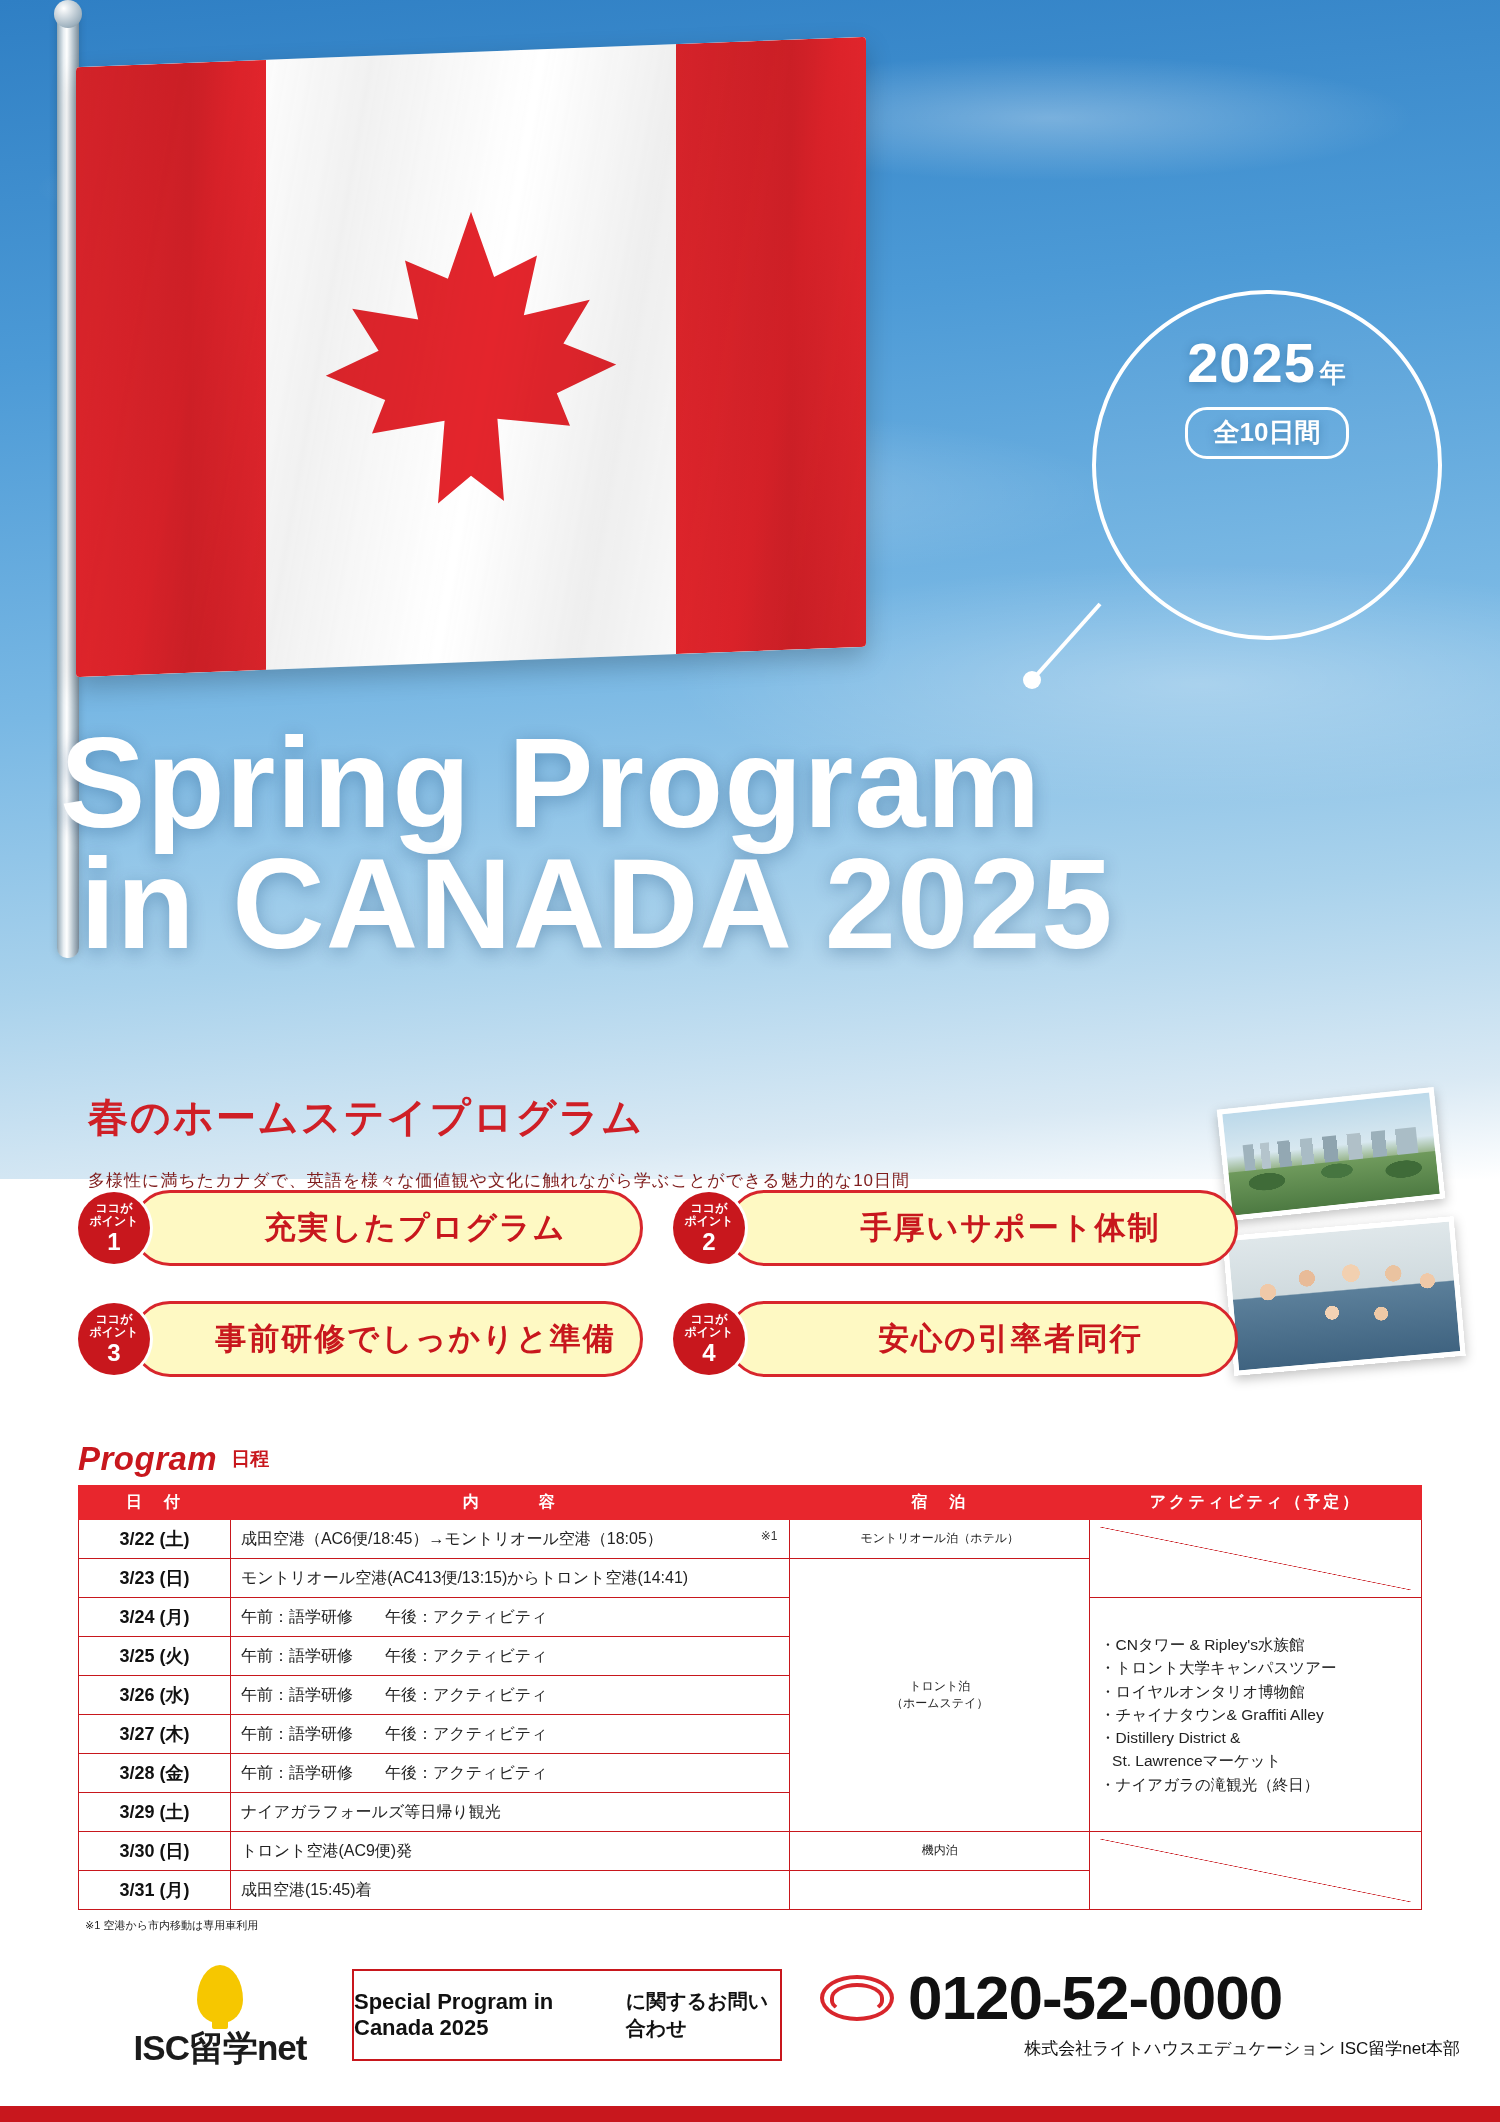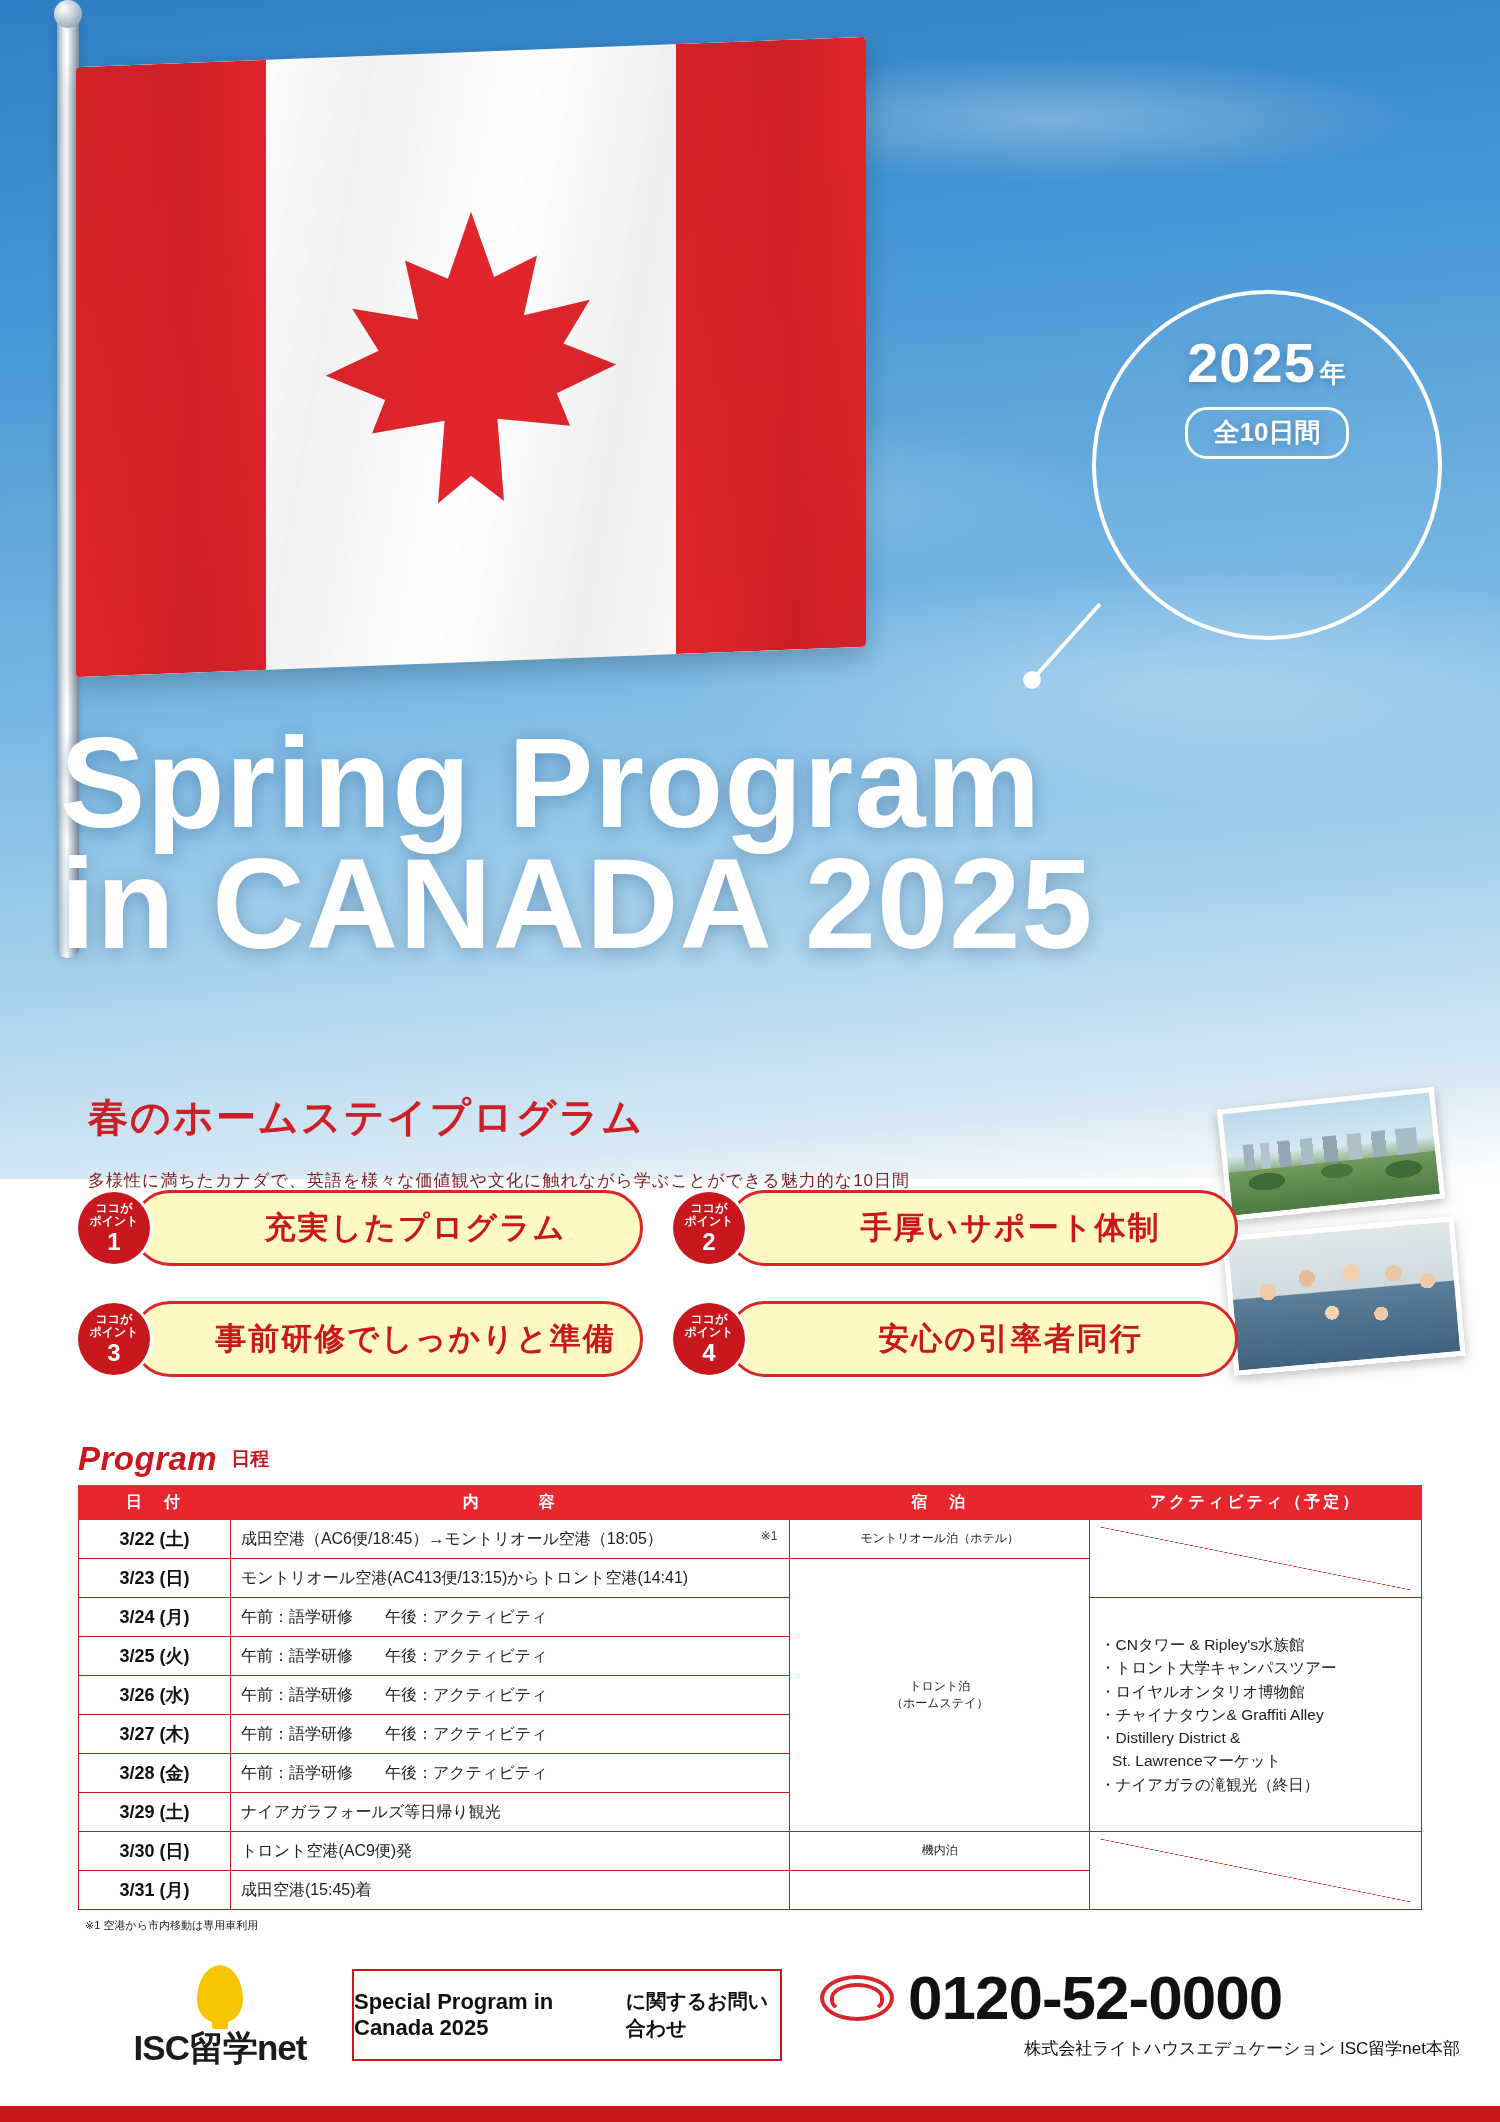--- a/index.html
+++ b/index.html
@@ -135,20 +135,21 @@
     font-weight: 700;
     letter-spacing: 1px;
     line-height: 1.02;
   }
   .title-2 {
     font-size: 128px;
     font-weight: 700;
     letter-spacing: 1px;
     line-height: 1.02;
     margin-top: -10px;
+    margin-left: 20px;
   }
 
   
   .sub-wrap { position: absolute; left: 88px; top: 1090px; width: 1200px; }
   .sub-title {
     font-size: 40px; font-weight: 700; color: #cf1f26; letter-spacing: 2px;
   }
   .sub-lead {
     margin-top: 24px;
     font-size: 17px; color: #7f1d1d; letter-spacing: 1px;

